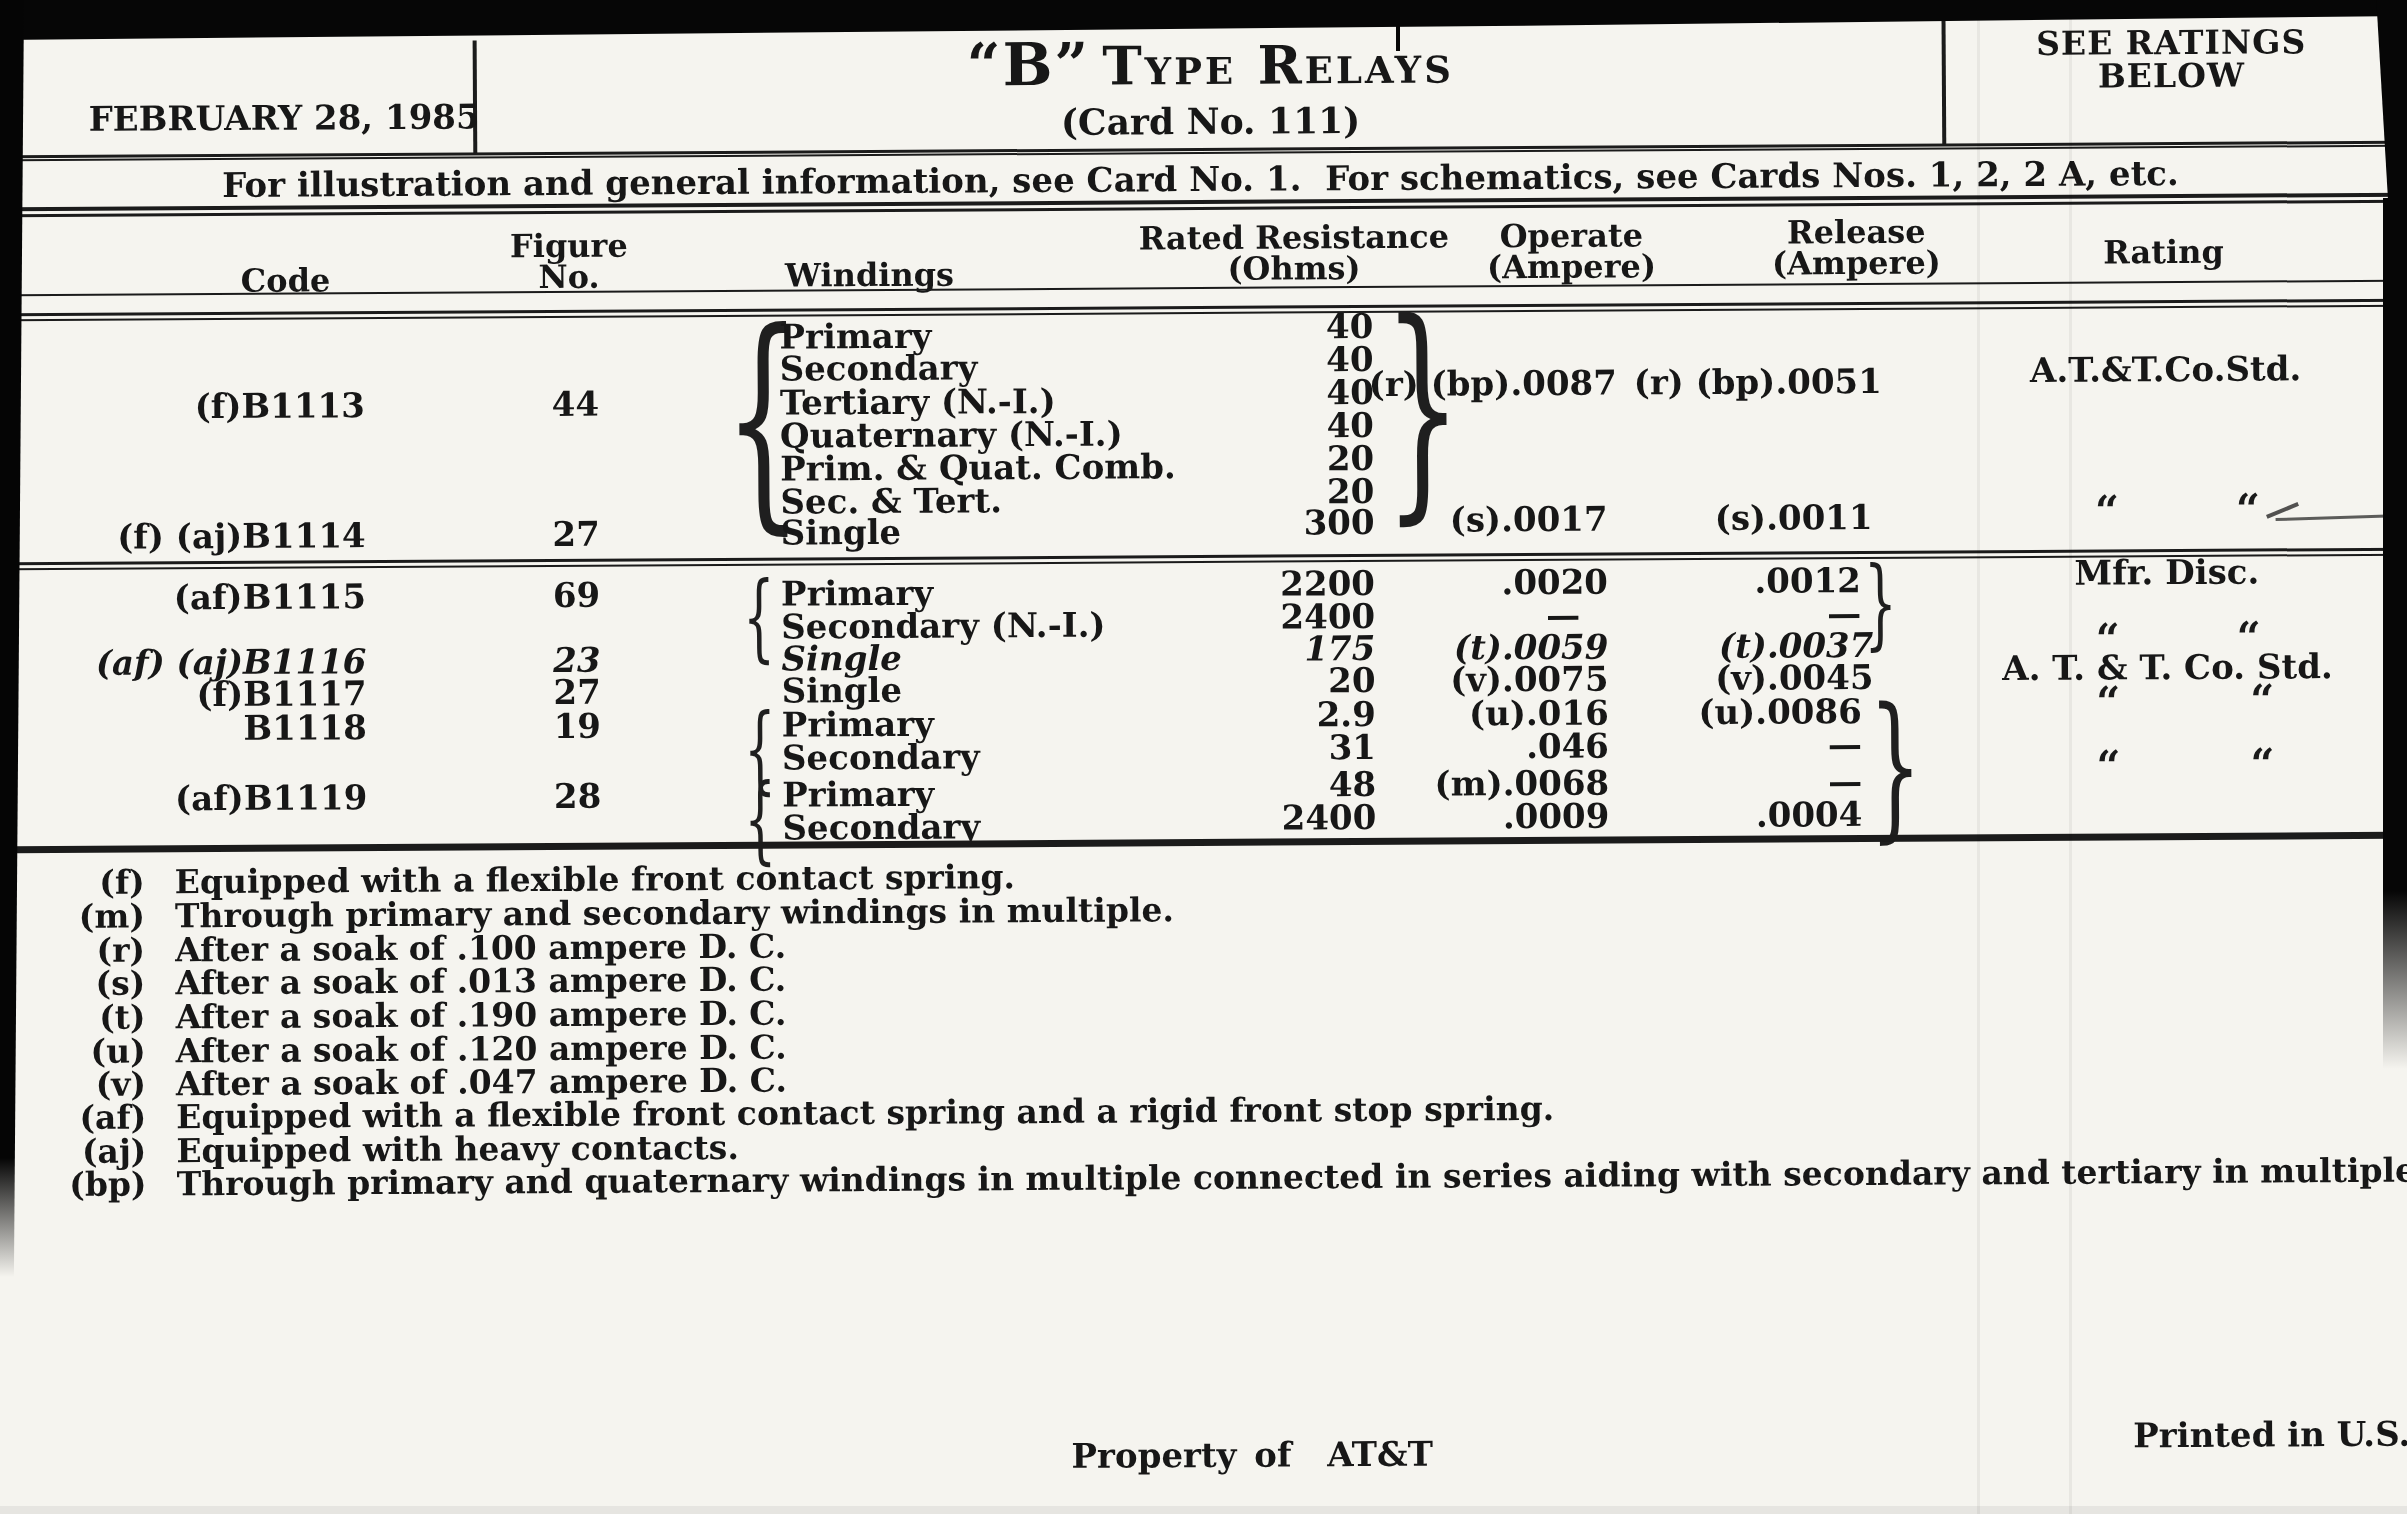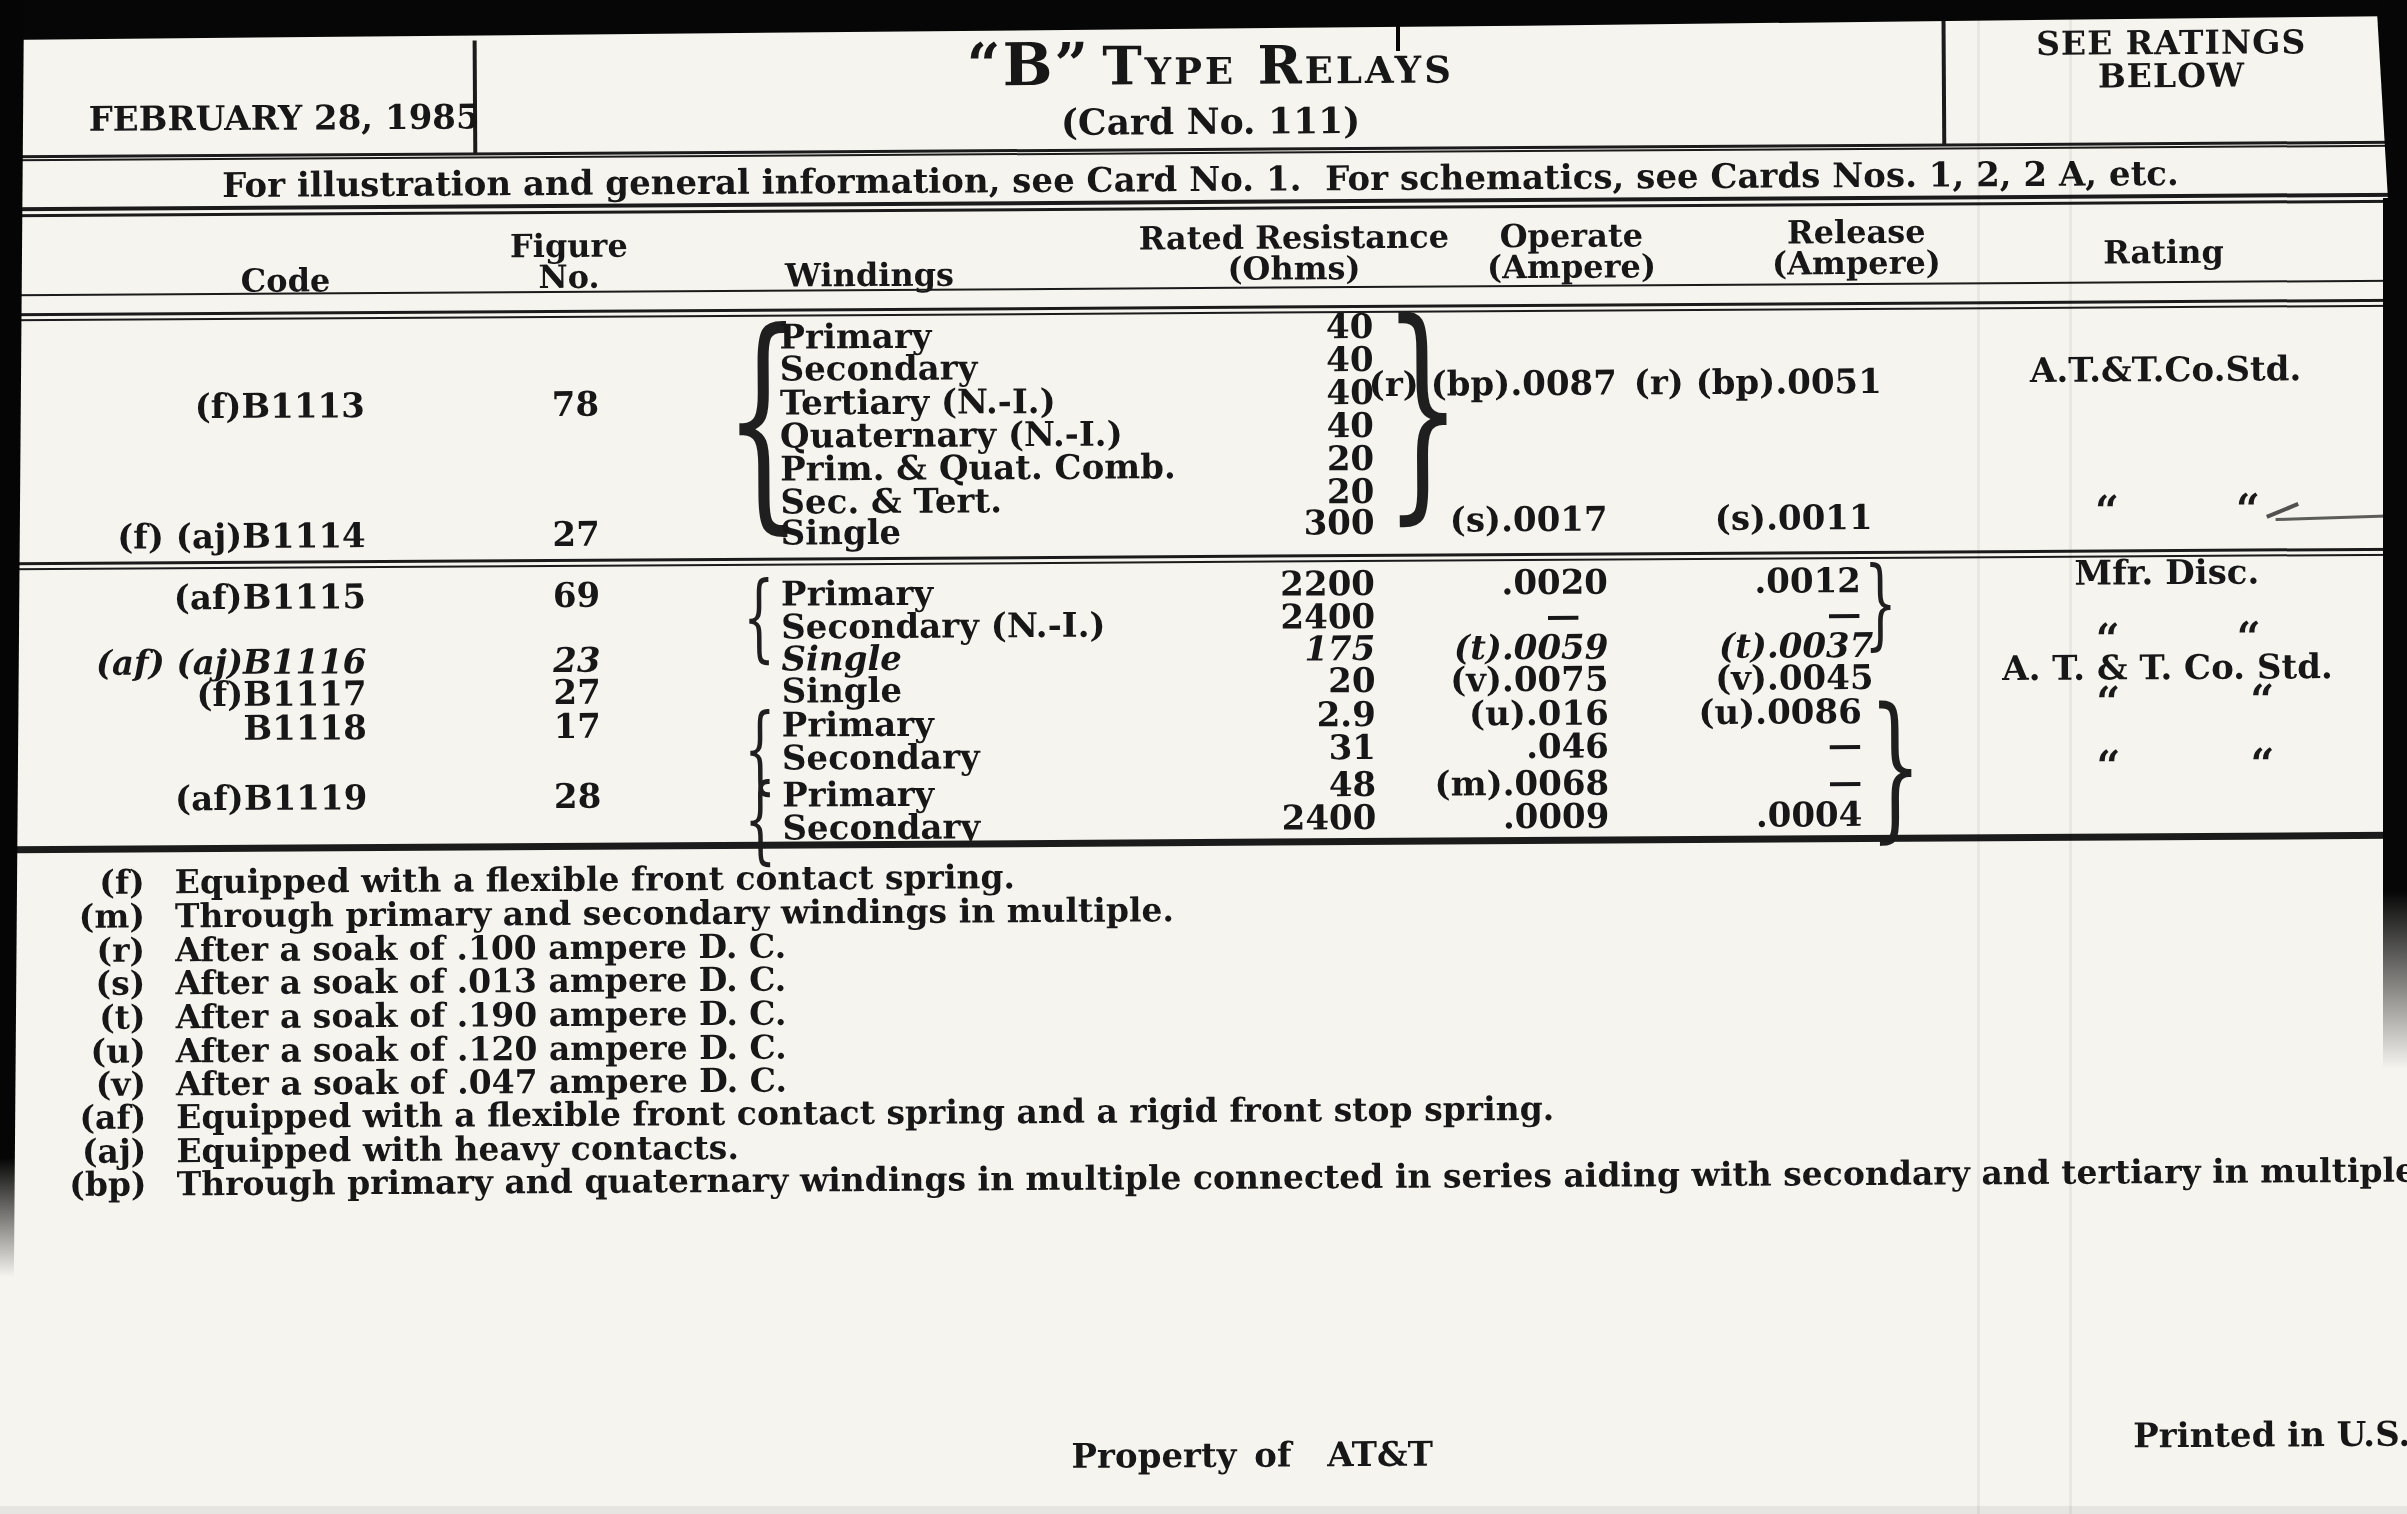--- a/index.html
+++ b/index.html
@@ -72,21 +72,21 @@
     <div class="t c fs32" style="left:1426px;top:251px;width:297px;">(Ampere)</div>
     <div class="t c fs32" style="left:1711px;top:218px;width:297px;">Release</div>
     <div class="t c fs32" style="left:1711px;top:249px;width:297px;">(Ampere)</div>
     <div class="t c fs32" style="left:2018px;top:240px;width:297px;">Rating</div>
 
     <div class="rule" style="left:18px;top:287px;width:2380px;height:2px;"></div>
     <div class="rule" style="left:14px;top:306px;width:2394px;height:3px;"></div>
     <div class="rule" style="left:14px;top:312px;width:2394px;height:2px;"></div>
 
     <div class="t rr" style="left:40px;top:381px;width:327px;">(f)B1113</div>
-    <div class="t c" style="left:523px;top:381px;width:109px;">78</div>
+    <div class="t c" style="left:523px;top:381px;width:109px;">44</div>
     <div class="brace" style="left:726px;top:299px;font-size:223px;">{</div>
     <div class="t" style="left:782px;top:315px;">Primary</div>
     <div class="t" style="left:782px;top:347px;">Secondary</div>
     <div class="t" style="left:782px;top:381px;">Tertiary (N.-I.)</div>
     <div class="t" style="left:782px;top:414px;">Quaternary (N.-I.)</div>
     <div class="t" style="left:782px;top:447px;">Prim. &amp; Quat. Comb.</div>
     <div class="t" style="left:782px;top:480px;">Sec. &amp; Tert.</div>
     <div class="t rr" style="left:1257px;top:308px;width:119px;">40</div>
     <div class="t rr" style="left:1257px;top:341px;width:119px;">40</div>
     <div class="t rr" style="left:1257px;top:374px;width:119px;">40</div>
@@ -137,21 +137,21 @@
 
     <div class="t rr" style="left:40px;top:669px;width:327px;">(f)B1117</div>
     <div class="t c" style="left:523px;top:669px;width:109px;">27</div>
     <div class="t" style="left:782px;top:669px;">Single</div>
     <div class="t rr" style="left:1257px;top:662px;width:119px;">20</div>
     <div class="t rr" style="left:1371px;top:662px;width:238px;">(v).0075</div>
     <div class="t rr" style="left:1636px;top:662px;width:238px;">(v).0045</div>
     <div class="t c" style="left:1975px;top:654px;width:386px;">A. T. &amp; T. Co. Std.</div>
 
     <div class="t rr" style="left:40px;top:703px;width:327px;">B1118</div>
-    <div class="t c" style="left:523px;top:703px;width:109px;">17</div>
+    <div class="t c" style="left:523px;top:703px;width:109px;">19</div>
     <div class="brace" style="left:744px;top:698px;font-size:91px;">{</div>
     <div class="t" style="left:782px;top:703px;">Primary</div>
     <div class="t" style="left:782px;top:736px;">Secondary</div>
     <div class="t rr" style="left:1257px;top:696px;width:119px;">2.9</div>
     <div class="t rr" style="left:1257px;top:729px;width:119px;">31</div>
     <div class="t rr" style="left:1371px;top:696px;width:238px;">(u).016</div>
     <div class="t rr" style="left:1371px;top:729px;width:238px;">.046</div>
     <div class="t rr" style="left:1636px;top:696px;width:226px;">(u).0086</div>
     <div class="t rr dash" style="left:1636px;top:729px;width:226px;">—</div>
     <div class="ditto" style="left:2079px;top:683px;width:59px;">“</div>

